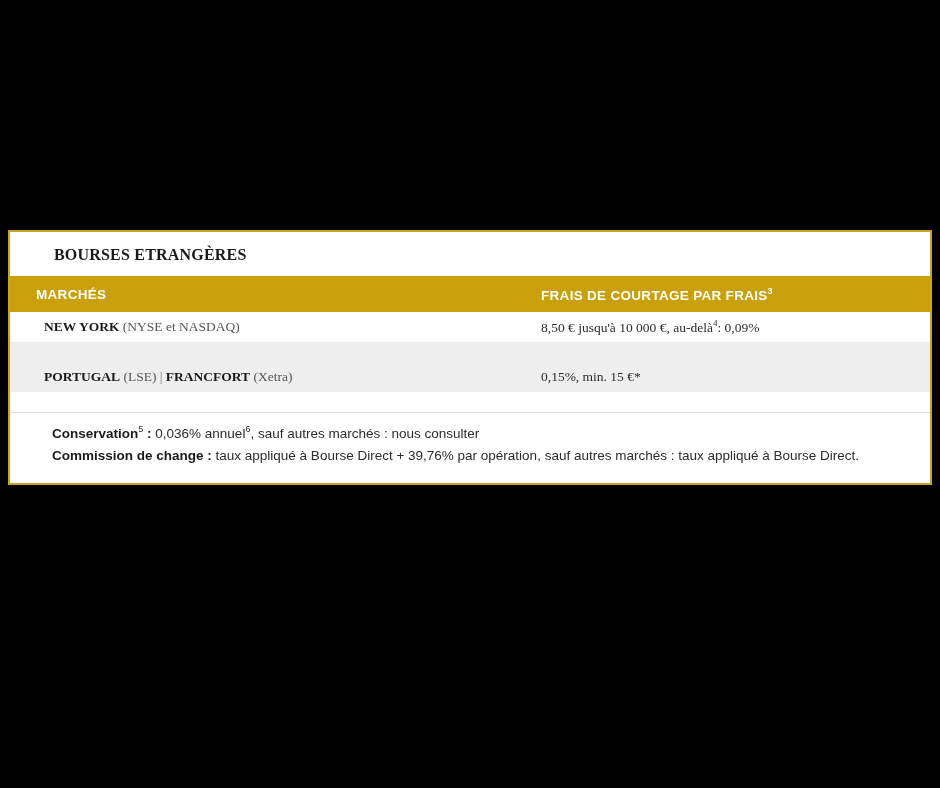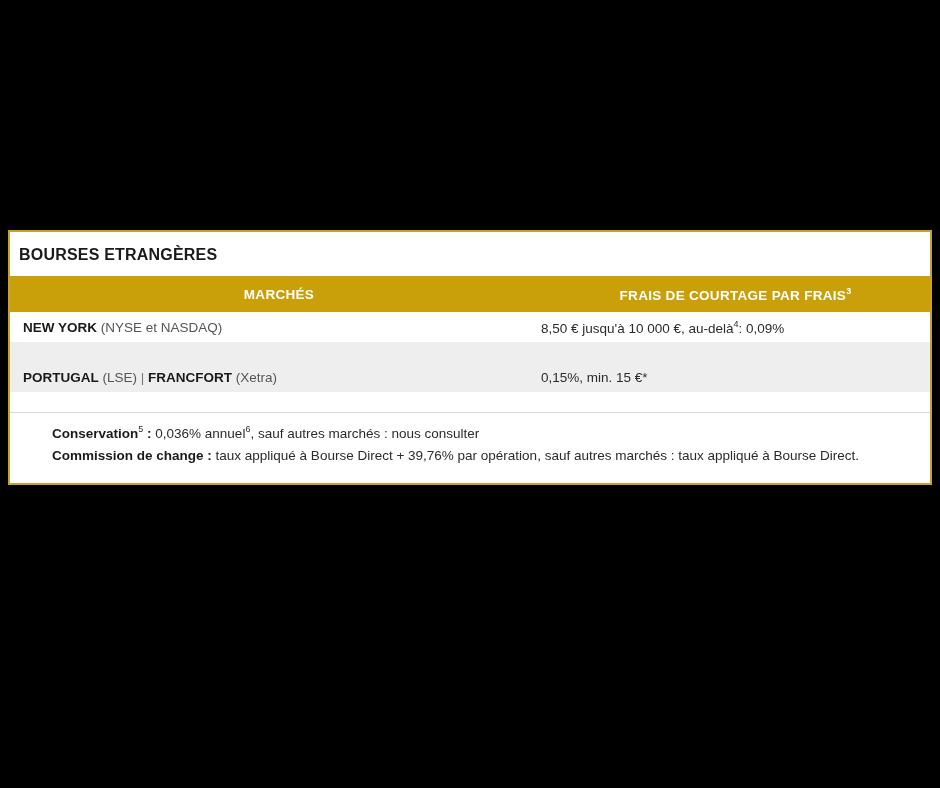--- a/index.html
+++ b/index.html
@@ -26,52 +26,54 @@
     width: 924px;
     background: #ffffff;
     border: 2px solid #c9a227;
     box-sizing: border-box;
   }
   .card-title {
     font-size: 16px;
     font-weight: bold;
     color: #1a1a1a;
     letter-spacing: 0.2px;
-    padding: 14px 0 12px 9px;
+    padding: 14px 0 12px 44px;
+    font-family: Liberation Serif, serif;
   }
   table.fees {
     width: 100%;
     border-collapse: collapse;
     table-layout: fixed;
   }
   table.fees col.c1 { width: 512px; }
   table.fees col.c2 { width: auto; }
   thead th {
     background: #c9a009;
     color: #ffffff;
     font-size: 13.5px;
     font-weight: bold;
-    text-align: center;
+    text-align: left;
     letter-spacing: 0.3px;
     padding: 9px 0 9px 26px;
     height: 18px;
     vertical-align: middle;
   }
   thead th.col2 {
     padding-left: 19px;
   }
   thead th sup {
     font-size: 9px;
     vertical-align: super;
   }
   tbody td {
     font-size: 13.5px;
     color: #2b2b2b;
     vertical-align: middle;
-    padding: 0 0 0 13px;
+    padding: 0 0 0 34px;
+    font-family: Liberation Serif, serif;
   }
   tbody td.col2 {
     padding-left: 19px;
   }
   tbody tr.shade td {
     background: #eeeeee;
   }
   tbody tr.plain td {
     background: #ffffff;
   }

